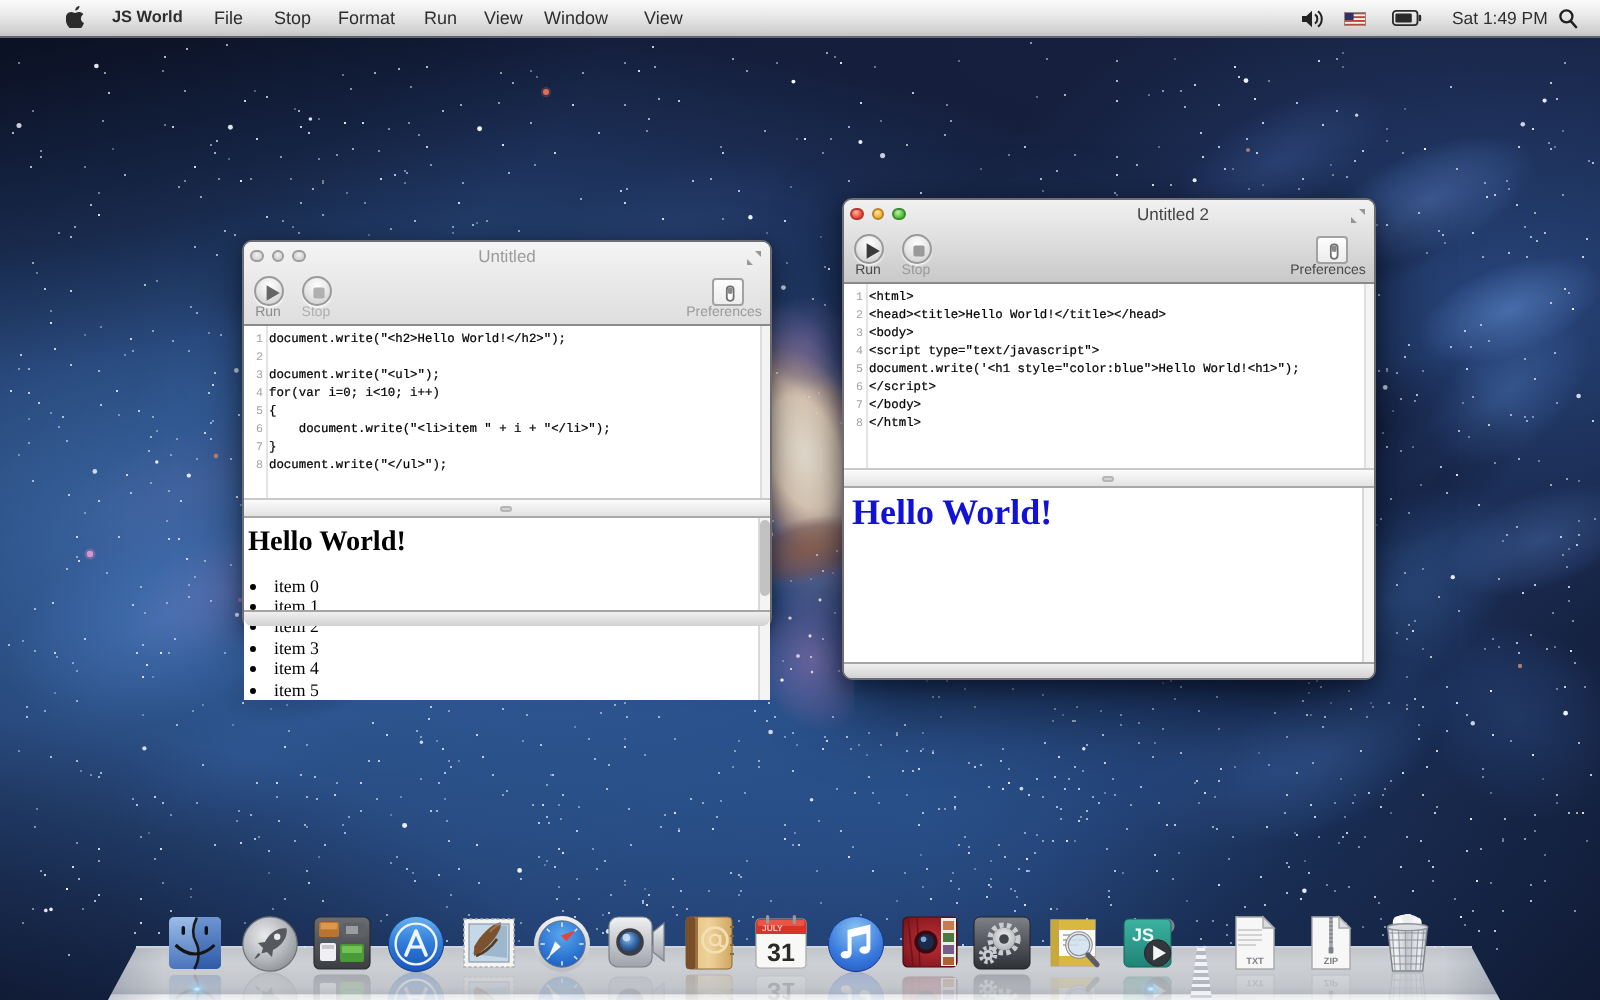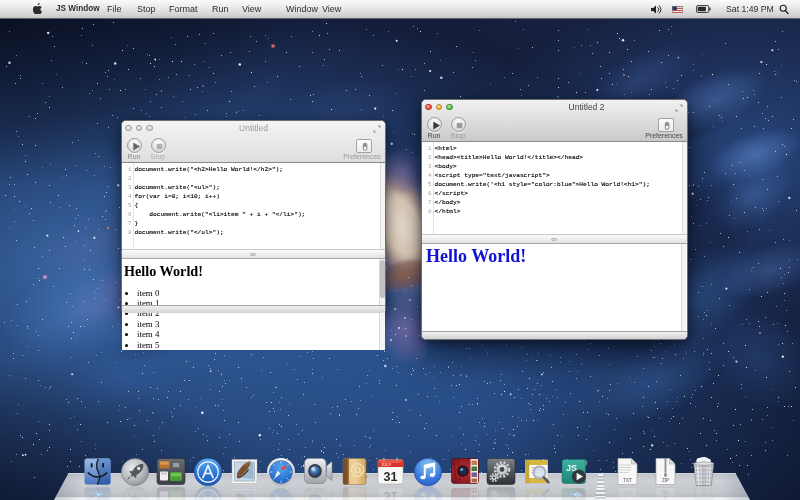--- a/index.html
+++ b/index.html
@@ -1881,27 +1881,27 @@
     <circle cx="410" cy="300" r="0.7" fill="#fff" fill-opacity="0.8"></circle>
     <circle cx="391" cy="340" r="0.8" fill="#fff" fill-opacity="0.8"></circle>
     <circle cx="406" cy="336" r="0.6" fill="#ffe8f0" fill-opacity="0.9"></circle>
   </svg>
 <div id="menubar">
 <span class="mi" style="left:32.5px;top:3px;">
       <svg width="9" height="11" viewBox="0 0 13 16">
         <path fill="#2b2b2b" d="M8.9 2.2c.5-.6 1-1.5.8-2.2-.8 0-1.7.5-2.2 1.1-.5.6-.9 1.5-.8 2.2.8.1 1.7-.5 2.2-1.1zM10.8 9.1c0-2 1.7-3 1.8-3.1-1-1.4-2.5-1.6-3-1.6-1.3-.1-2.5.7-3.1.7-.6 0-1.6-.7-2.7-.7-1.4 0-2.7.8-3.4 2-1.4 2.5-.4 6.2 1 8.2.7 1 1.5 2.1 2.6 2.1 1 0 1.4-.7 2.7-.7 1.2 0 1.6.7 2.7.7 1.1 0 1.8-1 2.5-2 .8-1.2 1.1-2.3 1.1-2.4 0 0-2.2-.8-2.2-3.2z"></path>
       </svg>
     </span>
-<span class="mi" style="left:56px;font-weight:bold;font-size:8.2px;">JS Window</span>
+<span class="mi" style="left:56px;font-weight:bold;font-size:8.2px;">JS World</span>
 <span class="mi" style="left:107px;">File</span>
 <span class="mi" style="left:137px;">Stop</span>
 <span class="mi" style="left:169px;">Format</span>
 <span class="mi" style="left:212px;">Run</span>
 <span class="mi" style="left:242px;">View</span>
-<span class="mi" style="left:286px;">Window</span>
+<span class="mi" style="left:272px;">Window</span>
 <span class="mi" style="left:322px;">View</span>
 <span class="mi" style="left:650px;top:3.5px;">
       <svg width="12" height="11" viewBox="0 0 12 11">
         <path fill="#222" d="M1 4h2.2L6 1.4v8.2L3.2 7H1z"></path>
         <path d="M7.5 3.2a2.8 2.8 0 0 1 0 4.6M9 1.6a5 5 0 0 1 0 7.8" stroke="#222" stroke-width="1" fill="none"></path>
       </svg>
     </span>
 <span class="mi" style="left:672px;top:5.5px;">
       <svg width="11" height="7.5" viewBox="0 0 11 7.5">
         <rect width="11" height="7.5" fill="#f4f2f0"></rect>

